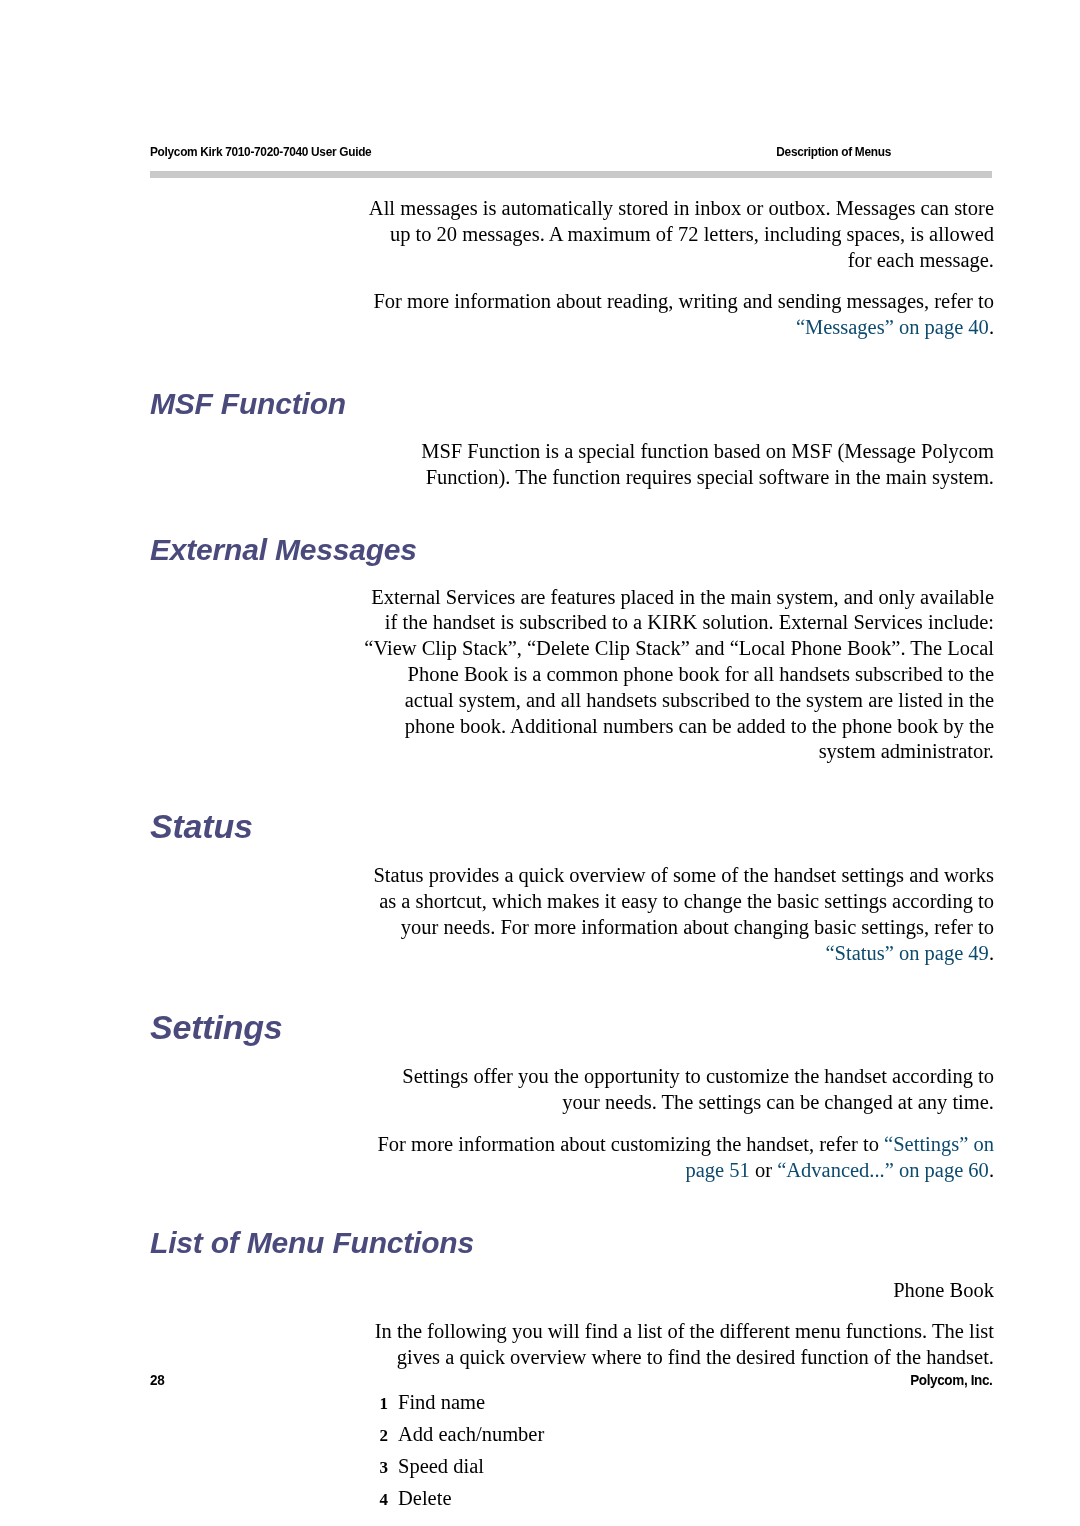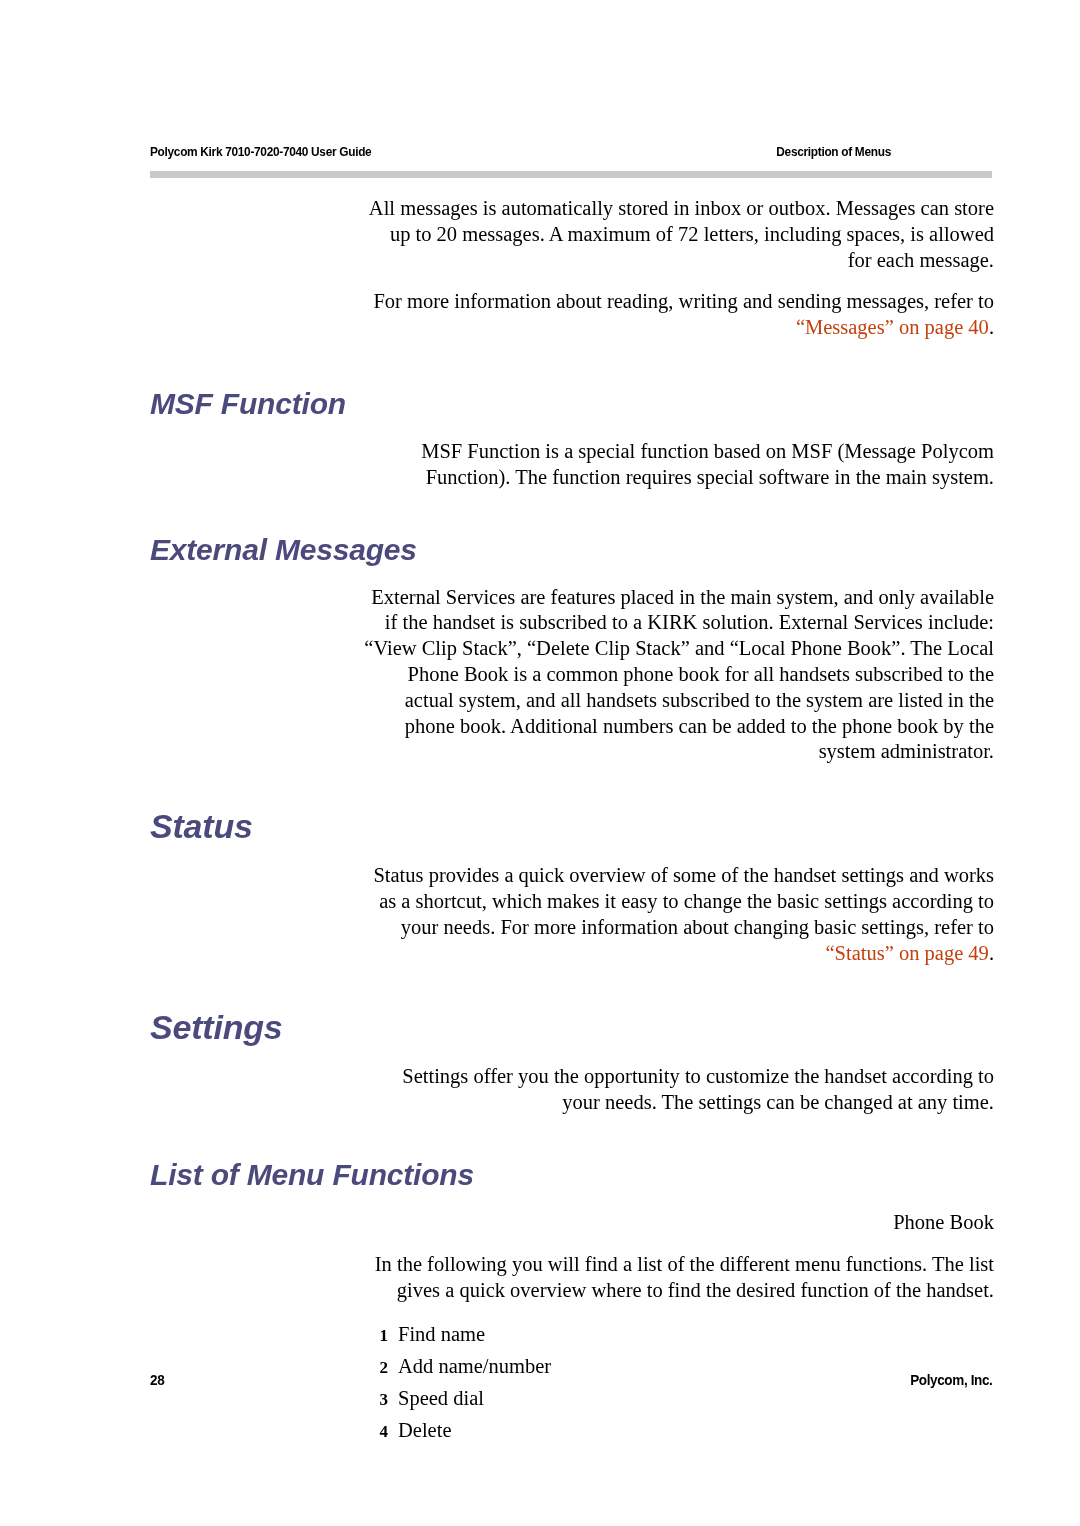--- a/index.html
+++ b/index.html
@@ -86,21 +86,21 @@
     font-size: 20.5px;
     line-height: 25.8px;
     text-align: right;
     color: #000000;
   }
   p.body + p.body {
     margin-top: 16px;
   }
 
   a.xref, span.xref {
-    color: #c2410c;
+    color: #0c4a6e;
     text-decoration: none;
   }
 
   ol.menu-list {
     margin: 0;
     padding: 0;
     margin-left: 330px;
     list-style: none;
   }
   ol.menu-list li {
@@ -175,37 +175,38 @@
 
     <h2 class="sect lvl2">Status</h2>
     <div class="gap-head-to-body"></div>
     <p class="body"><span>Status provides a quick overview of some of the handset settings and works as a shortcut, which makes it easy to change the basic settings according to your needs. For more information about changing basic settings, refer to </span><a class="xref" href="#">“Status” on page 49</a><span>.</span></p>
 
     <div class="gap-body-to-head"></div>
 
     <h2 class="sect lvl2">Settings</h2>
     <div class="gap-head-to-body"></div>
     <p class="body">Settings offer you the opportunity to customize the handset according to your needs. The settings can be changed at any time.</p>
+    <p class="body"><span>For more information about customizing the handset, refer to </span><a class="xref" href="#">“Settings” on page 51</a><span> or </span><a class="xref" href="#">“Advanced...” on page 60</a><span>.</span></p>
 
     <div class="gap-body-to-head"></div>
 
     <h2 class="sect lvl1">List of Menu Functions</h2>
     <div class="gap-head-to-body"></div>
     <p class="body">Phone Book</p>
     <p class="body">In the following you will find a list of the different menu functions. The list gives a quick overview where to find the desired function of the handset.</p>
     <div class="gap-sm"></div>
 
     <ol class="menu-list">
       <li>
         <span class="num">1</span>
         <span>Find name</span>
       </li>
       <li>
         <span class="num">2</span>
-        <span>Add name/number</span>
+        <span>Add each/number</span>
       </li>
       <li>
         <span class="num">3</span>
         <span>Speed dial</span>
       </li>
       <li>
         <span class="num">4</span>
         <span>Delete</span>
       </li>
     </ol>

